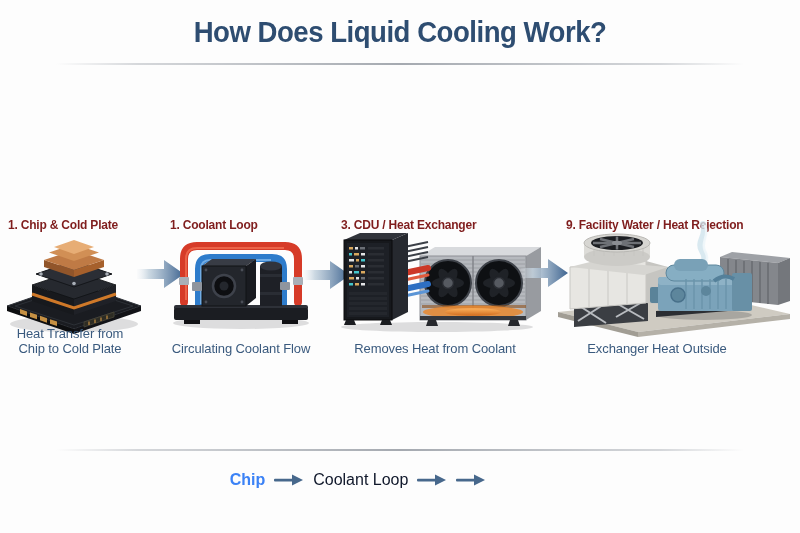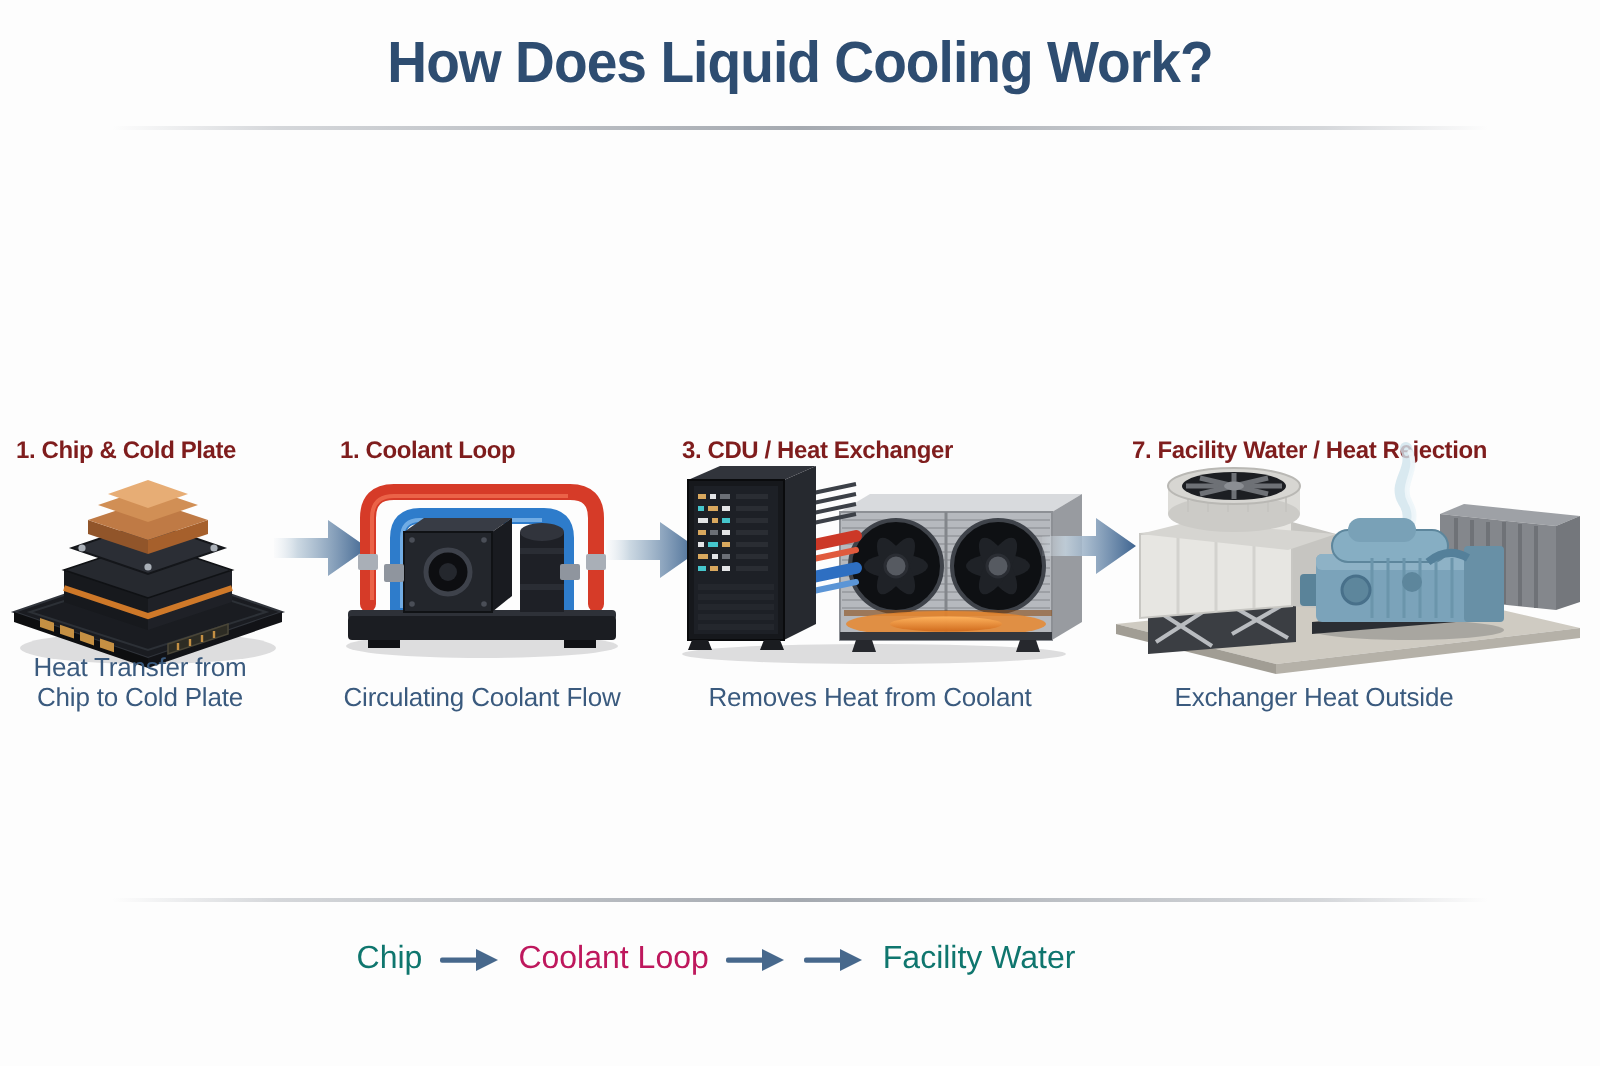--- a/index.html
+++ b/index.html
@@ -36,22 +36,22 @@
     font-size:13px; color:#3a5a7e; text-align:center; line-height:1.18;
     letter-spacing:-0.1px;
   }
 
   .flow {
     top:466px; left:0; width:800px; height:28px;
     display:flex; justify-content:center; align-items:center; gap:9px;
     transform:translateX(-42px);
   }
   .flow .item { font-size:16px; white-space:nowrap; }
-  .flow .item.bold { font-weight:normal; color:#0f766e; }
-  .flow .item.regular { font-weight:normal; color:#be185d; }
+  .flow .item.bold { font-weight:bold; color:#3b82f6; }
+  .flow .item.regular { font-weight:normal; color:#0f172a; }
   .flow svg { display:block; }
 </style>
 </head>
 <body>
 
 <svg width="0" height="0" style="position:absolute" aria-hidden="true">
   <defs>
     <linearGradient id="arrowGrad" x1="0" y1="0" x2="1" y2="0">
       <stop offset="0" stop-color="#dfe7ee" stop-opacity="0.1"></stop>
       <stop offset="0.25" stop-color="#c3d2de" stop-opacity="0.85"></stop>
@@ -63,21 +63,21 @@
     </linearGradient>
   </defs>
 </svg>
 
 <h1 class="abs title">How Does Liquid Cooling Work?</h1>
 <div class="abs divider top"></div>
 
 <div class="abs step-label" style="left:8px">1. Chip &amp; Cold Plate</div>
 <div class="abs step-label" style="left:170px">1. Coolant Loop</div>
 <div class="abs step-label" style="left:341px">3. CDU / Heat Exchanger</div>
-<div class="abs step-label" style="left:566px">7. Facility Water / Heat Rejection</div>
+<div class="abs step-label" style="left:566px">9. Facility Water / Heat Rejection</div>
 
 <svg class="abs" style="left:4px;top:227px" width="142" height="108" viewBox="0 0 142 108">
   <ellipse cx="70" cy="97" rx="64" ry="8" fill="#1a1c20" opacity="0.14"></ellipse>
   <polygon points="70,56 137,79 70,102 3,79" fill="#1a1c21" stroke="#30343b" stroke-width="1"></polygon>
   <polygon points="3,79 70,102 70,107 3,84" fill="#0d0e10"></polygon>
   <polygon points="70,102 137,79 137,84 70,107" fill="#121317"></polygon>
   <polygon points="70,60 129,79 70,98 11,79" fill="none" stroke="#2c3036" stroke-width="1"></polygon>
   <g fill="#c59043">
     <polygon points="16,82 23,84.4 23,88.9 16,86.5"></polygon>
     <polygon points="26,85.4 33,87.8 33,92.3 26,89.9"></polygon>
@@ -354,14 +354,13 @@
     </svg>
   <span class="item regular">Coolant Loop</span>
   <svg width="30" height="14" viewBox="0 0 30 14">
       <rect x="0" y="5.8" width="19" height="2.6" rx="1" fill="#47688c"></rect>
       <polygon points="18,1.5 29,7 18,12.5" fill="#47688c"></polygon>
     </svg>
   <svg width="30" height="14" viewBox="0 0 30 14">
       <rect x="0" y="5.8" width="19" height="2.6" rx="1" fill="#47688c"></rect>
       <polygon points="18,1.5 29,7 18,12.5" fill="#47688c"></polygon>
     </svg>
-  <span class="item bold">Facility Water</span>
 </div>
 
 </body></html>

